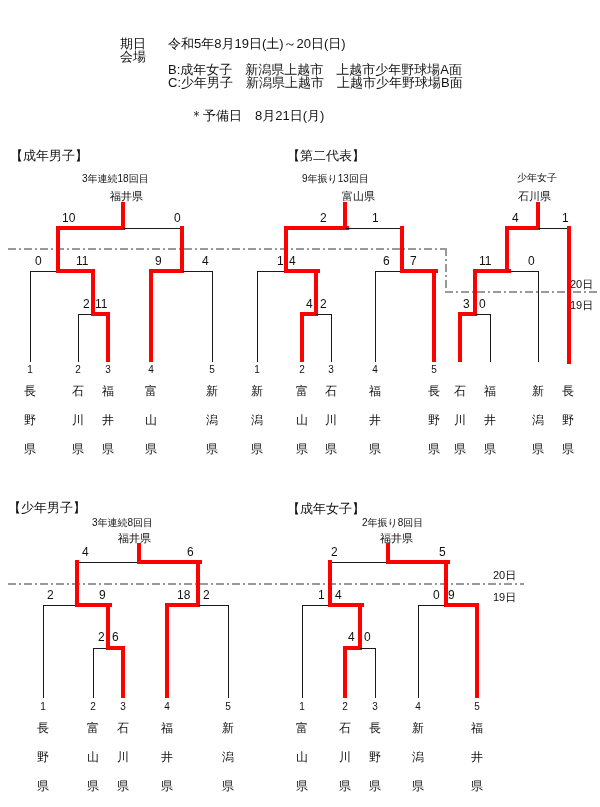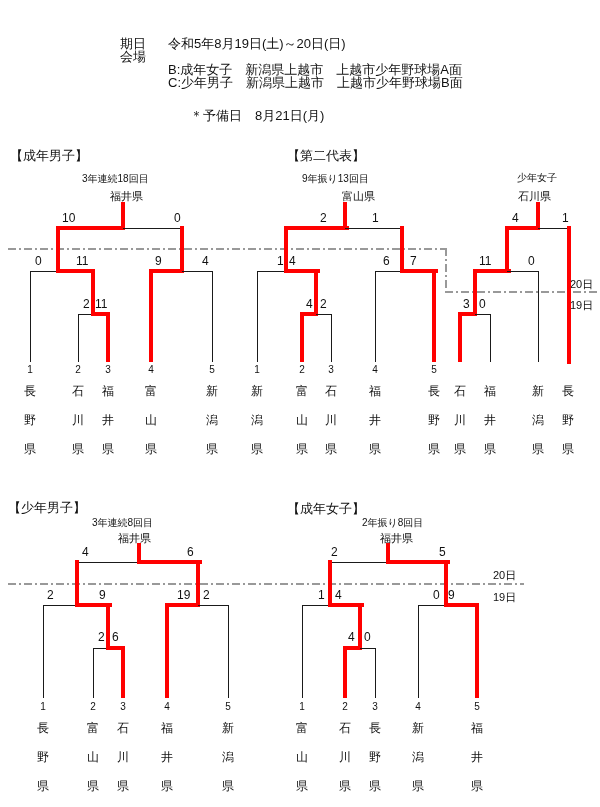--- a/index.html
+++ b/index.html
@@ -197,21 +197,21 @@
   <i class="vl" style="left:93px;top:648px;height:50px"></i>
   <i class="vr" style="left:121px;top:646px;height:52px"></i>
   <i class="hr" style="left:165px;top:603px;width:35px"></i>
   <i class="hl" style="left:198px;top:605px;width:30px"></i>
   <i class="vr" style="left:165px;top:603px;height:95px"></i>
   <i class="vl" style="left:228px;top:605px;height:93px"></i>
   <div class="sc" style="left:82px;top:547px">4</div>
   <div class="sc" style="left:187px;top:547px">6</div>
   <div class="sc" style="left:47px;top:590px">2</div>
   <div class="sc" style="left:99px;top:590px">9</div>
-  <div class="sc" style="left:177px;top:590px">19</div>
+  <div class="sc" style="left:177px;top:590px">18</div>
   <div class="sc" style="left:203px;top:590px">2</div>
   <div class="sc" style="left:98px;top:632px">2</div>
   <div class="sc" style="left:112px;top:632px">6</div>
   <div class="team" style="left:35px;top:700px">
       <span class="tno">1</span>
       <div class="tname">長野県</div>
     </div>
   <div class="team" style="left:85px;top:700px">
       <span class="tno">2</span>
       <div class="tname">富山県</div>

